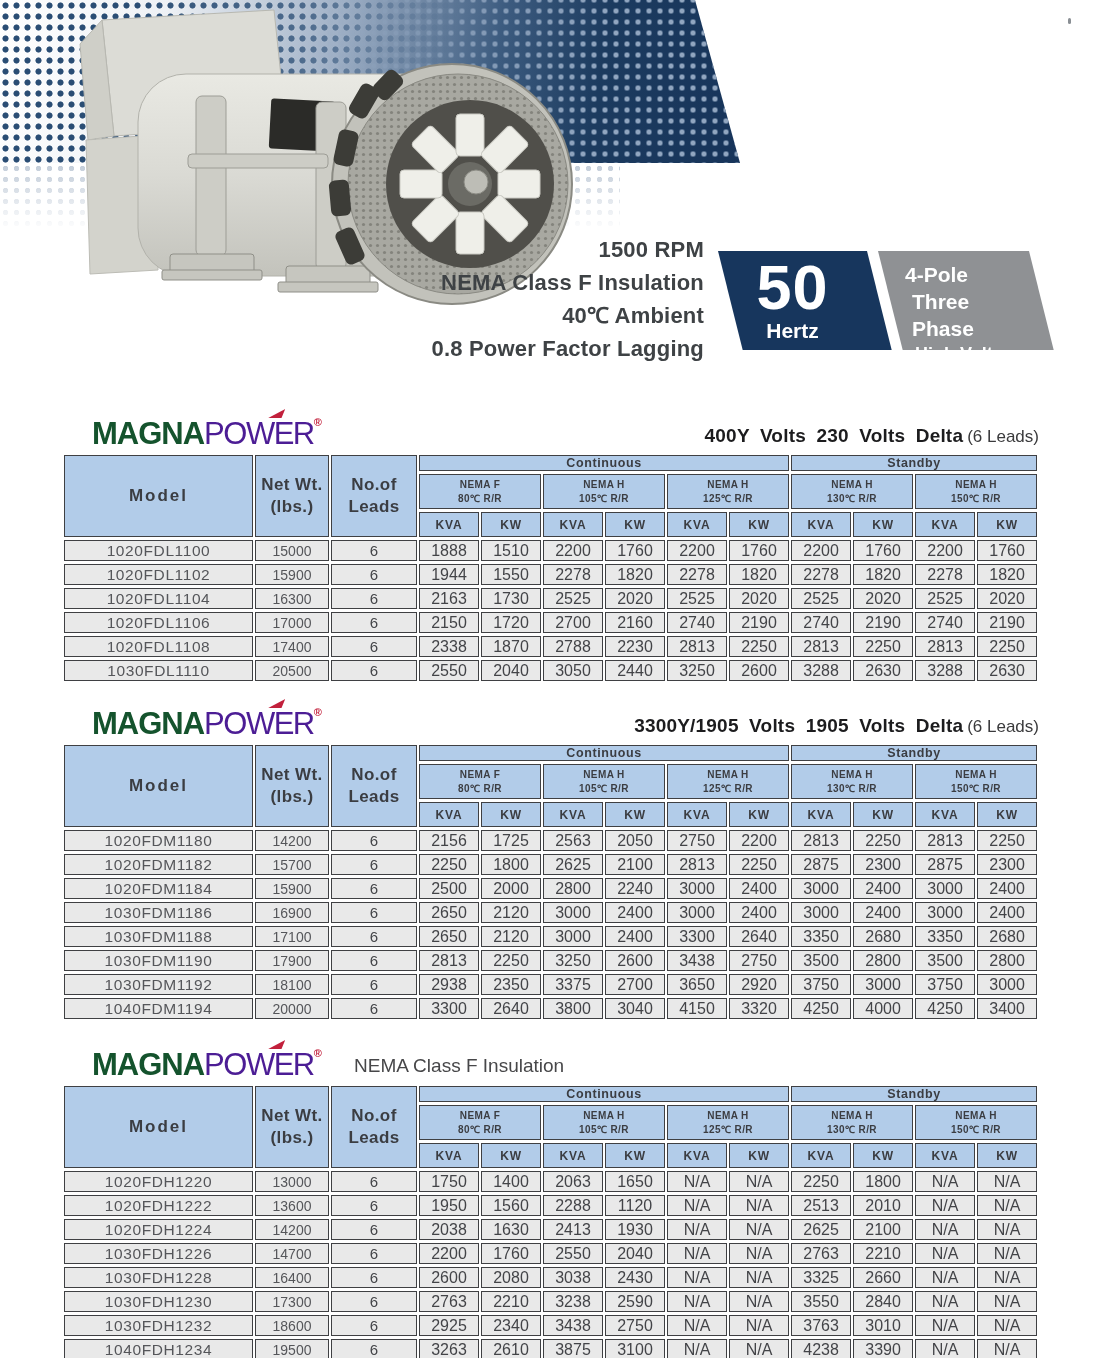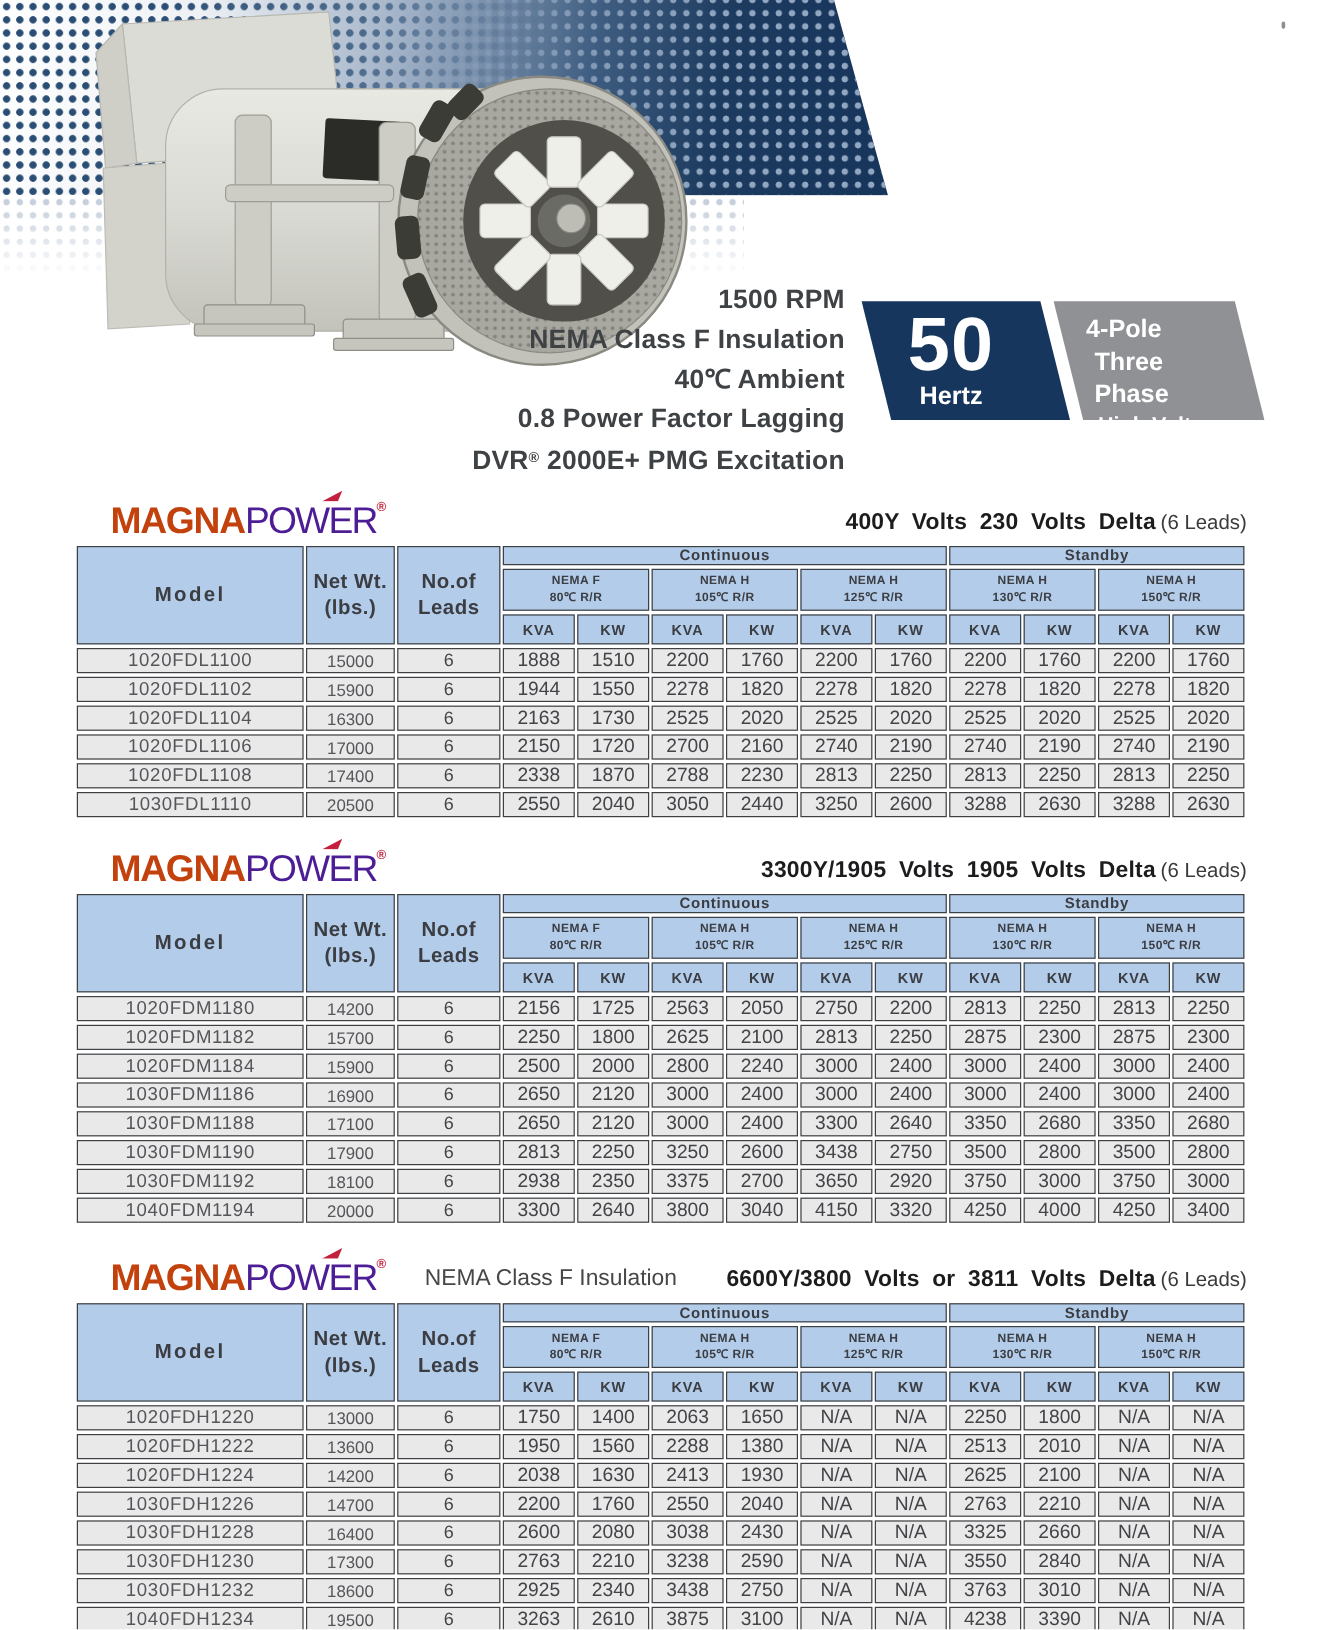--- a/index.html
+++ b/index.html
@@ -56,21 +56,21 @@
   .badge-type { left:878px; width:151px; background:#8f9194; }
   .freq-value { text-align:center; color:#fff; font-size:63px; font-weight:800; line-height:60px; padding-top:6px; letter-spacing:1px; }
   .freq-unit  { text-align:center; color:#fff; font-size:21px; font-weight:700; line-height:24px; margin-top:2px; }
   .type-lines { padding:10px 0 0 27px; color:#fff; font-weight:700; }
   .type-line-0 { font-size:21px; line-height:27px; }
   .type-line-1 { font-size:21px; line-height:27px; padding-left:7px; }
   .type-line-2 { font-size:18px; line-height:25px; padding-left:10px; }
 
   
   .logo { position:absolute; left:30px; bottom:3px; white-space:nowrap; line-height:1; }
-  .logo .magna { font-size:31px; font-weight:600; color:#c2410c; letter-spacing:-1px; }
+  .logo .magna { font-size:31px; font-weight:600; color:#14532d; letter-spacing:-1px; }
   .logo .power { font-size:31px; font-weight:400; color:#4c1d95; letter-spacing:-1.5px; position:relative; }
   .logo .power .flag {
     position:absolute; top:-7px; right:26%; width:17px; height:9px; background:#c2203c;
     clip-path: polygon(0 100%, 100% 0, 78% 100%);
   }
   .logo .reg { font-size:11px; color:#c2203c; vertical-align:18px; font-weight:700; }
 
   
   .table-block { position:absolute; left:0; width:1098px; }
   .tb1 { top:404px; } .tb2 { top:694px; } .tb3 { top:1035px; }
@@ -162,21 +162,20 @@
       </g>
       <circle cx="446" cy="180" r="22" fill="#6b6b65"></circle>
       <circle cx="452" cy="178" r="12" fill="#bdbdb6" stroke="#8a8a83"></circle>
     </svg>
 
     <div class="hero-specs">
       <div>1500 RPM</div>
       <div>NEMA Class F Insulation</div>
       <div>40℃ Ambient</div>
       <div>0.8 Power Factor Lagging</div>
-      <div><span>DVR</span><sup>®</sup><span> 2000E+ PMG Excitation</span></div>
     </div>
 
     <div class="badge badge-freq">
       <div class="unskew">
         <div class="freq-value">50</div>
         <div class="freq-unit">Hertz</div>
       </div>
     </div>
     <div class="badge badge-type">
       <div class="unskew type-lines">
@@ -554,23 +553,20 @@
         </tbody>
       </table>
   </div>
 
   <div class="table-block tb3">
     <div class="block-head">
       <div class="logo">
         <span class="magna">MAGNA</span><span class="power"><span>POWER</span><span class="flag"></span></span><span class="reg">®</span>
       </div>
       <div class="block-note">NEMA Class F Insulation</div>
-      <div class="block-title">
-        <span class="t-bold">6600Y/3800 Volts or 3811 Volts Delta</span><span class="t-suffix">(6 Leads)</span>
-      </div>
     </div>
     <table class="spec">
         <colgroup>
           <col style="width: 189px;">
           <col style="width: 74px;">
           <col style="width: 86px;">
           <col style="width: 60px;">
           <col style="width: 60px;">
           <col style="width: 60px;">
           <col style="width: 60px;">
@@ -646,21 +642,21 @@
             <td class="c-val">N/A</td>
             <td class="c-val">N/A</td>
           </tr>
           <tr>
             <td class="c-model">1020FDH1222</td>
             <td class="c-wt">13600</td>
             <td class="c-leads">6</td>
             <td class="c-val">1950</td>
             <td class="c-val">1560</td>
             <td class="c-val">2288</td>
-            <td class="c-val">1380</td>
+            <td class="c-val">1120</td>
             <td class="c-val">N/A</td>
             <td class="c-val">N/A</td>
             <td class="c-val">2513</td>
             <td class="c-val">2010</td>
             <td class="c-val">N/A</td>
             <td class="c-val">N/A</td>
           </tr>
           <tr>
             <td class="c-model">1020FDH1224</td>
             <td class="c-wt">14200</td>

